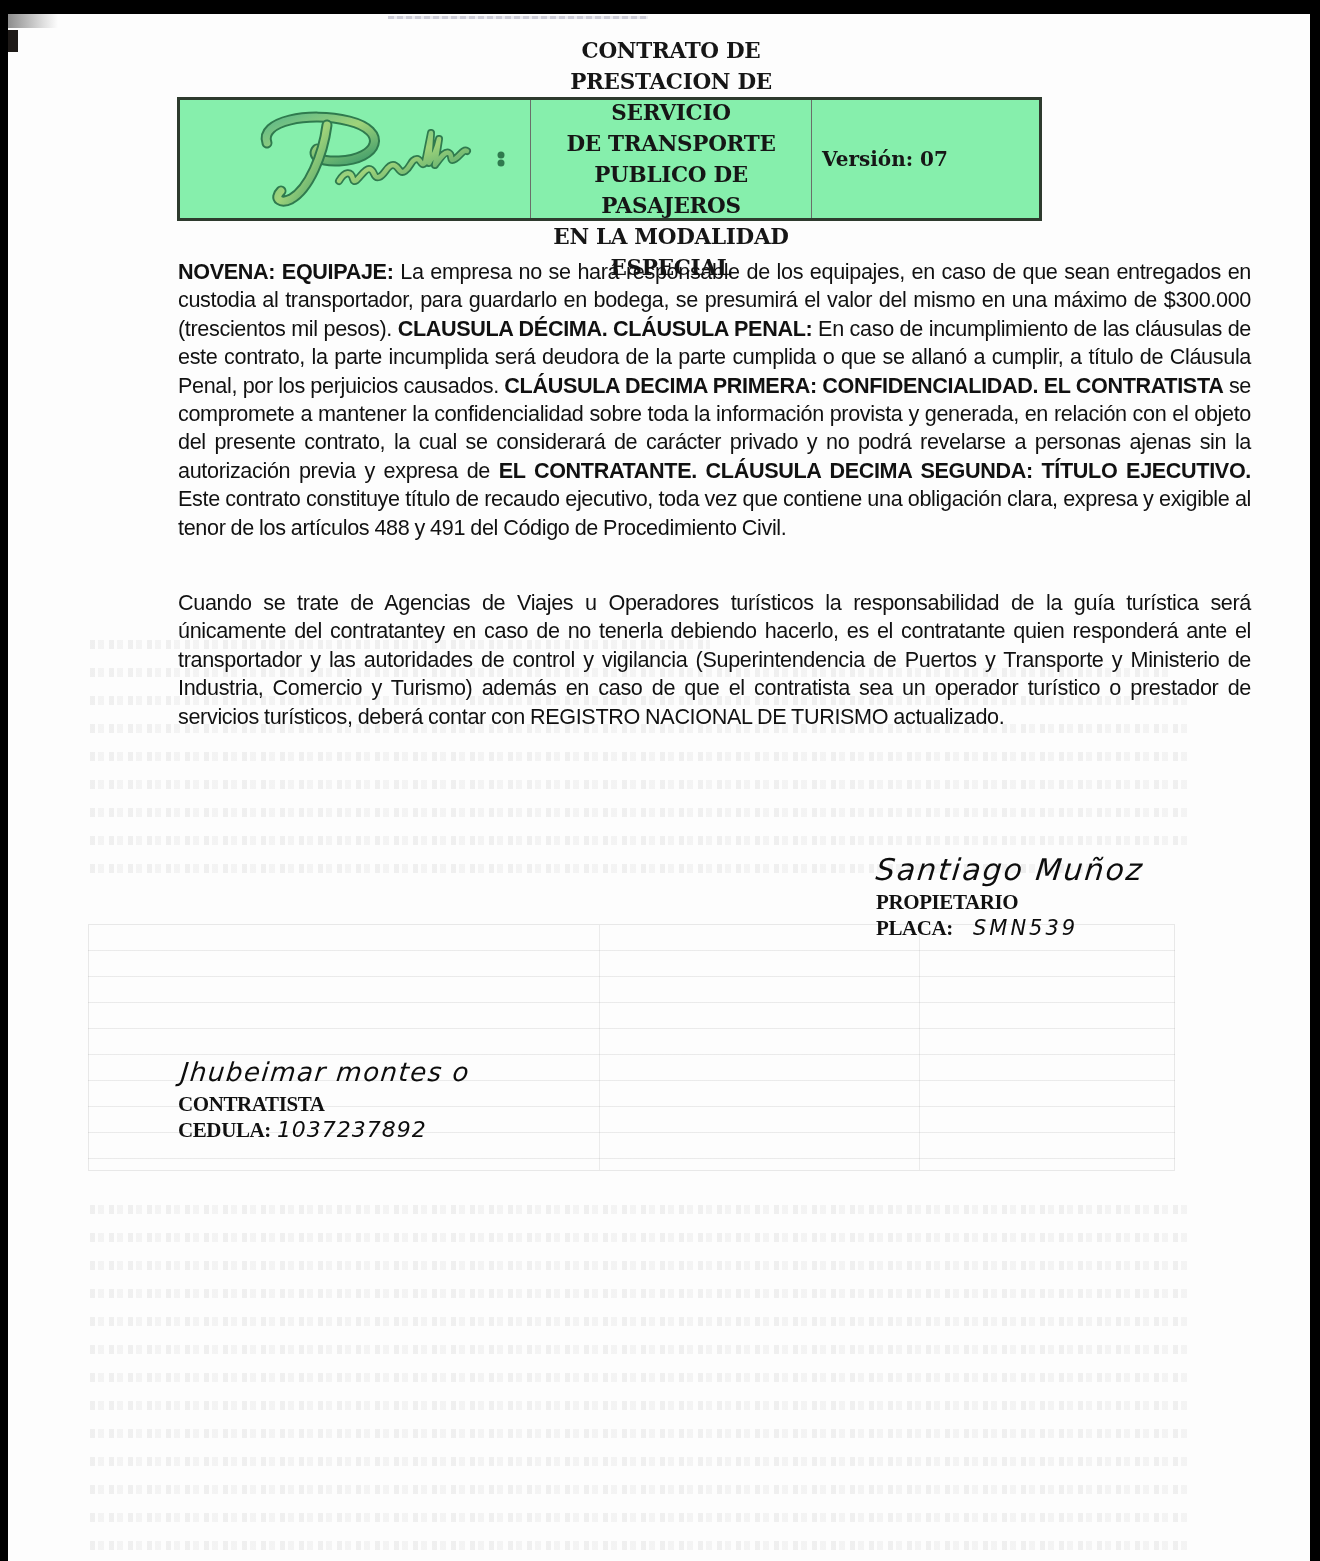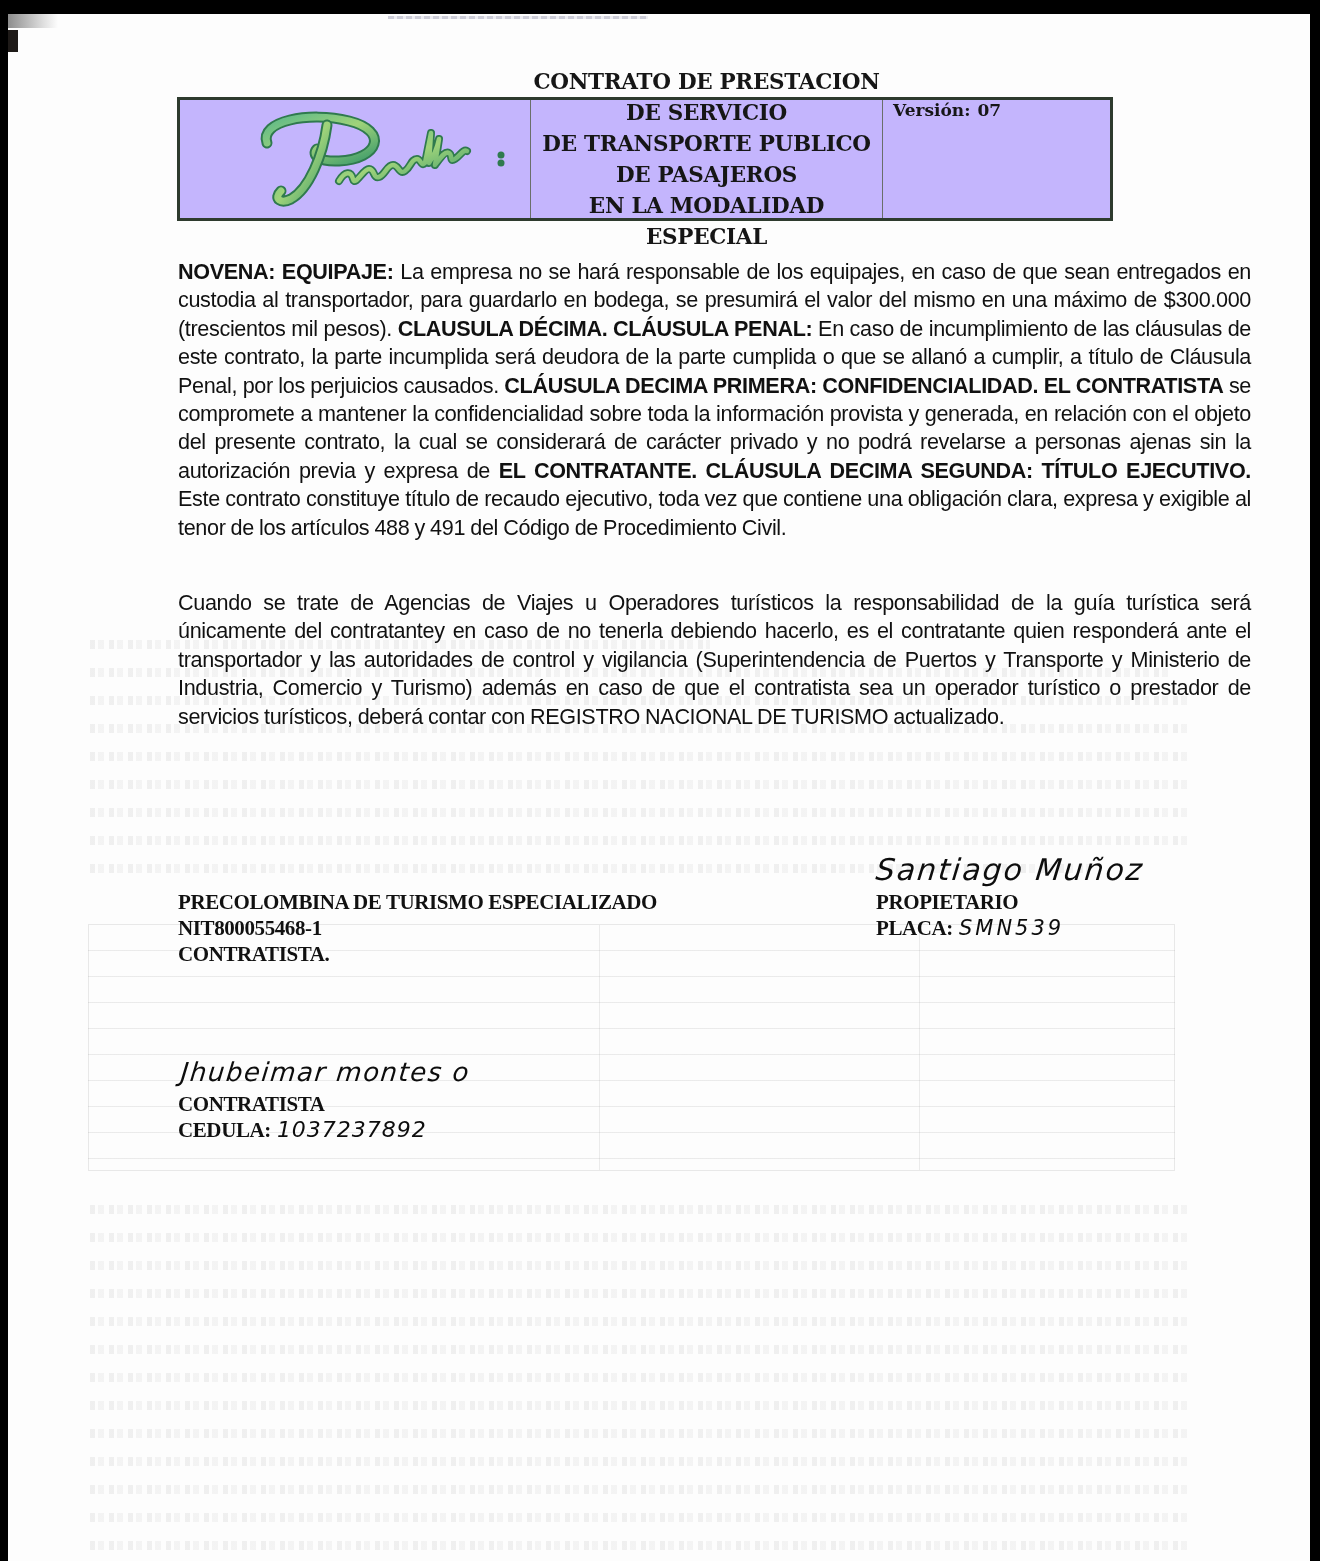--- a/index.html
+++ b/index.html
@@ -79,26 +79,26 @@
     background: rgba(140,140,140,.16);
   }
   .bleed .tbl::before { left: 510px; }
   .bleed .tbl::after { left: 830px; }
 
   
   .header-box {
     position: absolute;
     left: 169px;
     top: 83px;
-    width: 936px;
+    width: 865px;
     height: 124px;
     border: 3px solid #2e3b2e;
     box-sizing: border-box;
     display: flex;
-    background: #c4b5fd;
+    background: #86efac;
     padding-left: 48px;
   }
   .logo-cell {
     width: 302px;
     border-right: 1px solid #6a6f6a;
     display: flex;
     align-items: center;
     justify-content: center;
   }
   .logo-cell svg { display: block; }
@@ -119,24 +119,25 @@
     letter-spacing: -0.3px;
   }
   .meta-cell {
     width: 227px;
     display: flex;
     flex-direction: column;
   }
   .meta-row {
     flex: 1;
     display: flex;
+    align-items: center;
     padding-left: 10px;
     font-family: "DejaVu Serif", serif;
     font-weight: bold;
-    font-size: 17px;
+    font-size: 20px;
     color: #161616;
   }
   .meta-row + .meta-row { border-top: 1px solid #8a8f8a; }
   .meta-row .lbl { margin-right: 7px; }
 
   
   .body-text {
     position: absolute;
     left: 170px;
     width: 1073px;
@@ -176,21 +177,21 @@
     position: absolute;
     font-family: "DejaVu Sans", sans-serif;
     font-style: italic;
     color: #0d0d0d;
     font-size: 27px;
     letter-spacing: 2px;
     transform: skewX(-6deg);
   }
   .sig-owner { left: 868px; top: 838px; font-size: 30px; }
   .sig-client { left: 173px; top: 1043px; font-size: 26px; letter-spacing: 1.5px; }
-  .plate-hand { font-size: 21px; letter-spacing: 3px; margin-left: 6px; }
+  .plate-hand { font-size: 21px; letter-spacing: 3px; margin-left: 20px; }
   .cedula-hand { font-size: 22px; letter-spacing: 1px; margin-left: 6px; }
 </style>
 </head>
 <body>
 
 <div class="paper">
   <div class="smudge"></div>
   <div class="left-tab"></div>
   <div class="top-scanline"></div>
 
@@ -258,25 +259,20 @@
   <div class="body-text para1">
     <b>NOVENA: EQUIPAJE:</b><span> La empresa no se hará responsable de los equipajes, en caso de que sean entregados en custodia al transportador, para guardarlo en bodega, se presumirá el valor del mismo en una máximo de $300.000 (trescientos mil pesos). </span><b>CLAUSULA DÉCIMA. CLÁUSULA PENAL:</b><span> En caso de incumplimiento de las cláusulas de este contrato, la parte incumplida será deudora de la parte cumplida o que se allanó a cumplir, a título de Cláusula Penal, por los perjuicios causados. </span><b>CLÁUSULA DECIMA PRIMERA: CONFIDENCIALIDAD. EL CONTRATISTA</b><span> se compromete a mantener la confidencialidad sobre toda la información provista y generada, en relación con el objeto del presente contrato, la cual se considerará de carácter privado y no podrá revelarse a personas ajenas sin la autorización previa y expresa de </span><b>EL CONTRATANTE. CLÁUSULA DECIMA SEGUNDA: TÍTULO EJECUTIVO.</b><span> Este contrato constituye título de recaudo ejecutivo, toda vez que contiene una obligación clara, expresa y exigible al tenor de los artículos 488 y 491 del Código de Procedimiento Civil.</span>
   </div>
 
   <div class="body-text para2">
     <span>Cuando se trate de Agencias de Viajes u Operadores turísticos la responsabilidad de la guía turística será únicamente del contratantey en caso de no tenerla debiendo hacerlo, es el contratante quien responderá ante el transportador y las autoridades de control y vigilancia (Superintendencia de Puertos y Transporte y Ministerio de Industria, Comercio y Turismo) además en caso de que el contratista sea un operador turístico o prestador de servicios turísticos, deberá contar con REGISTRO NACIONAL DE TURISMO actualizado.</span>
   </div>
 
   <div class="hand-sig sig-owner">Santiago Muñoz</div>
 
-  <div class="sig-block contratista-block">
-    <div>PRECOLOMBINA DE TURISMO ESPECIALIZADO</div>
-    <div>NIT800055468-1</div>
-    <div>CONTRATISTA.</div>
-  </div>
 
   <div class="sig-block propietario-block">
     <div>PROPIETARIO</div>
     <div>
       <span>PLACA:</span><span class="hand plate-hand">SMN539</span>
     </div>
   </div>
 
   <div class="hand-sig sig-client">Jhubeimar montes o</div>
 

